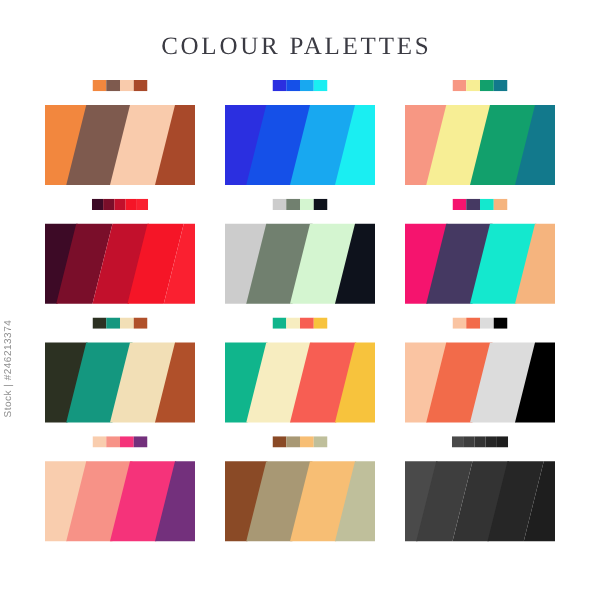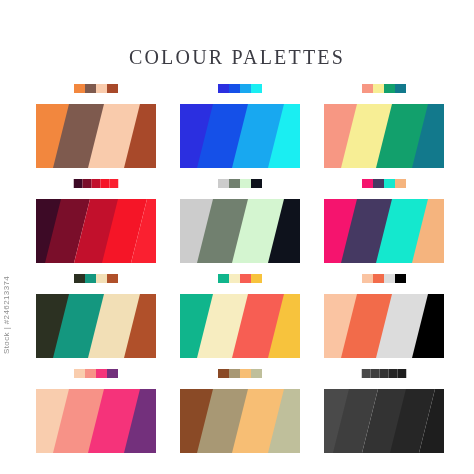--- a/index.html
+++ b/index.html
@@ -3,21 +3,21 @@
 <meta charset="utf-8">
 <style>
   html,body{margin:0;padding:0;}
   body{
     width:474px;height:474px;
     background:#ffffff;
     font-family:"Liberation Serif", serif;
     overflow:hidden;
     position:relative;
   }
-  #stage{position:relative;width:474px;height:442px;overflow:hidden;margin-top:20px;}
+  #stage{position:relative;width:474px;height:442px;overflow:hidden;}
 
   .title{
     position:absolute;
     top:26px;left:0;width:474px;
     text-align:center;
     font-family:"Liberation Serif", serif;
     font-size:20px;
     letter-spacing:2.2px;
     color:#3b3b43;
     white-space:nowrap;

